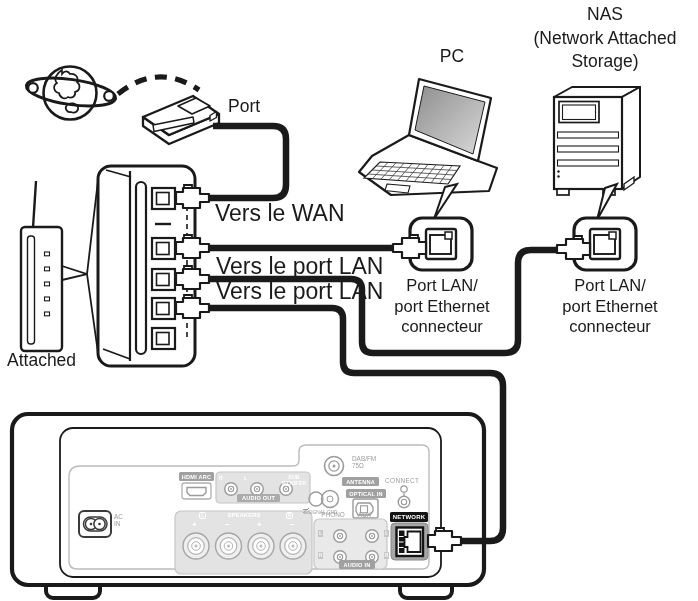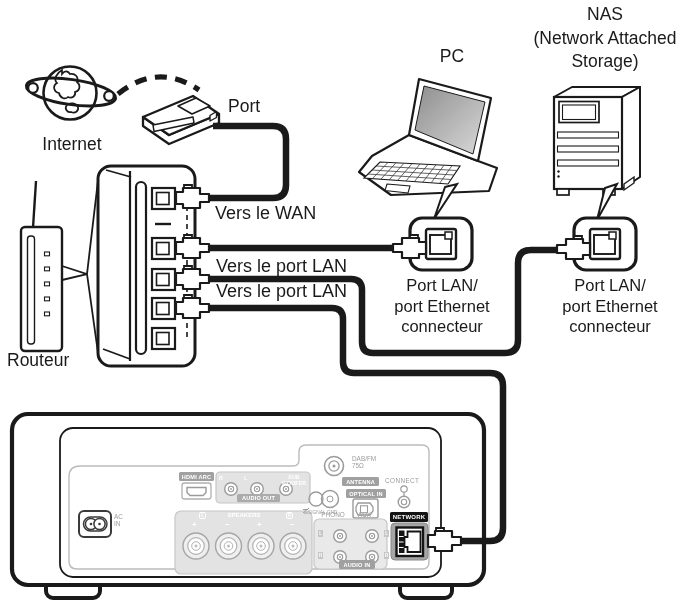--- a/index.html
+++ b/index.html
@@ -1,19 +1,19 @@
 <!DOCTYPE html>
 <html><head>
 <meta charset="utf-8">
 <style>
   html,body{margin:0;padding:0;background:#fff;}
   #stage{position:relative;width:698px;height:601px;background:#fff;overflow:hidden;
          font-family:"Liberation Sans",sans-serif;color:#1a1a1a;}
   #art{position:absolute;left:0;top:0;z-index:1;}
-  .lbl{position:absolute;z-index:2;font-size:18px;line-height:20px;color:#1a1a1a;white-space:nowrap;}
+  .lbl{position:absolute;z-index:2;font-size:23px;line-height:20px;color:#1a1a1a;white-space:nowrap;}
   .ml{white-space:pre-line;}
   .ctr{text-align:center;}
   .big{font-size:17.5px;line-height:23.5px;}
   .badge{position:absolute;z-index:2;background:#a0a0a0;color:#fff;font-weight:bold;
          display:flex;align-items:center;justify-content:center;border-radius:1.5px;
          font-size:5.6px;letter-spacing:.2px;}
   .tiny{position:absolute;z-index:2;color:#9b9b9b;font-size:6.4px;line-height:7.4px;}
   .wtiny{position:absolute;z-index:2;color:#fff;font-size:5.4px;line-height:6.2px;font-weight:bold;}
   .chmark{position:absolute;z-index:2;width:5px;height:7px;background:#c6c6c6;color:#fff;
           font-size:4.5px;line-height:7px;text-align:center;font-weight:bold;}
@@ -242,23 +242,22 @@
 
   <use href="#plug" transform="translate(176,198)"></use>
   <use href="#plug" transform="translate(176,248)"></use>
   <use href="#plug" transform="translate(176,279)"></use>
   <use href="#plug" transform="translate(176,308)"></use>
   <use href="#plug" transform="translate(426,248) scale(-1,1)"></use>
   <use href="#plug" transform="translate(590,249) scale(-1,1)"></use>
   <use href="#plug" transform="translate(428,541)"></use>
 </svg>
 
-  <div class="lbl big ctr" style="left:16px;top:133px;width:112px;">Internet</div>
   <div class="lbl big" style="left:228px;top:95px;">Port</div>
-  <div class="lbl big" style="left:7px;top:349px;">Routeur</div>
+  <div class="lbl big" style="left:7px;top:349px;">Attached</div>
   <div class="lbl big ctr ml" style="left:523px;top:3px;width:164px;">NAS
 (Network Attached
 Storage)</div>
   <div class="lbl big ctr" style="left:412px;top:45px;width:80px;">PC</div>
 
   <div class="lbl" style="left:215px;top:203px;">Vers le WAN</div>
   <div class="lbl" style="left:216px;top:256px;">Vers le port LAN</div>
   <div class="lbl" style="left:216px;top:281px;">Vers le port LAN</div>
 
   <div class="lbl ctr ml" style="left:388px;top:275px;width:108px;font-size:16.5px;line-height:20.5px;">Port LAN/

